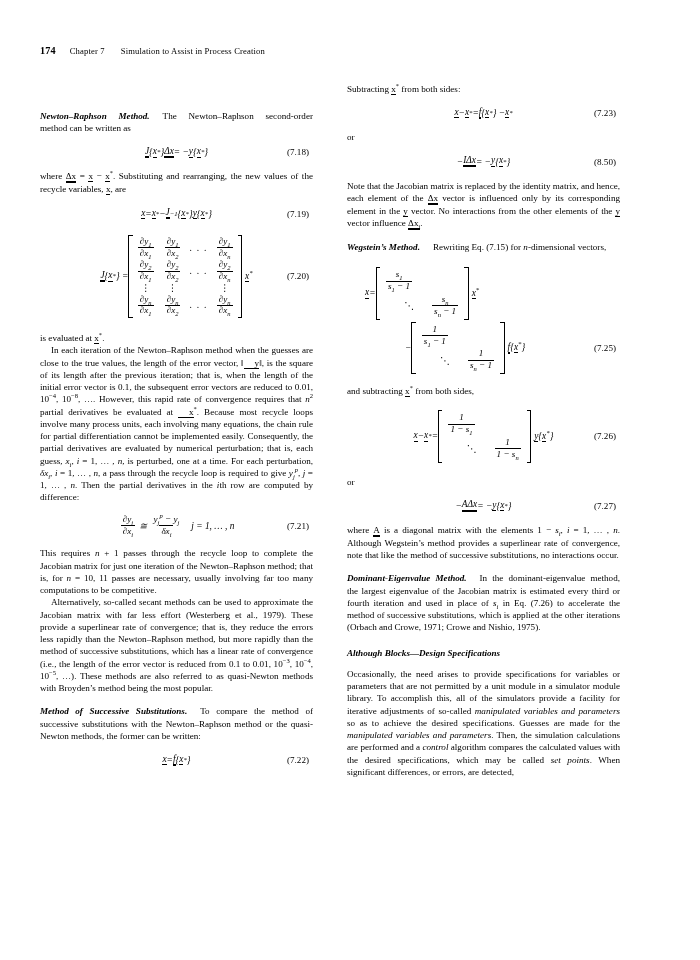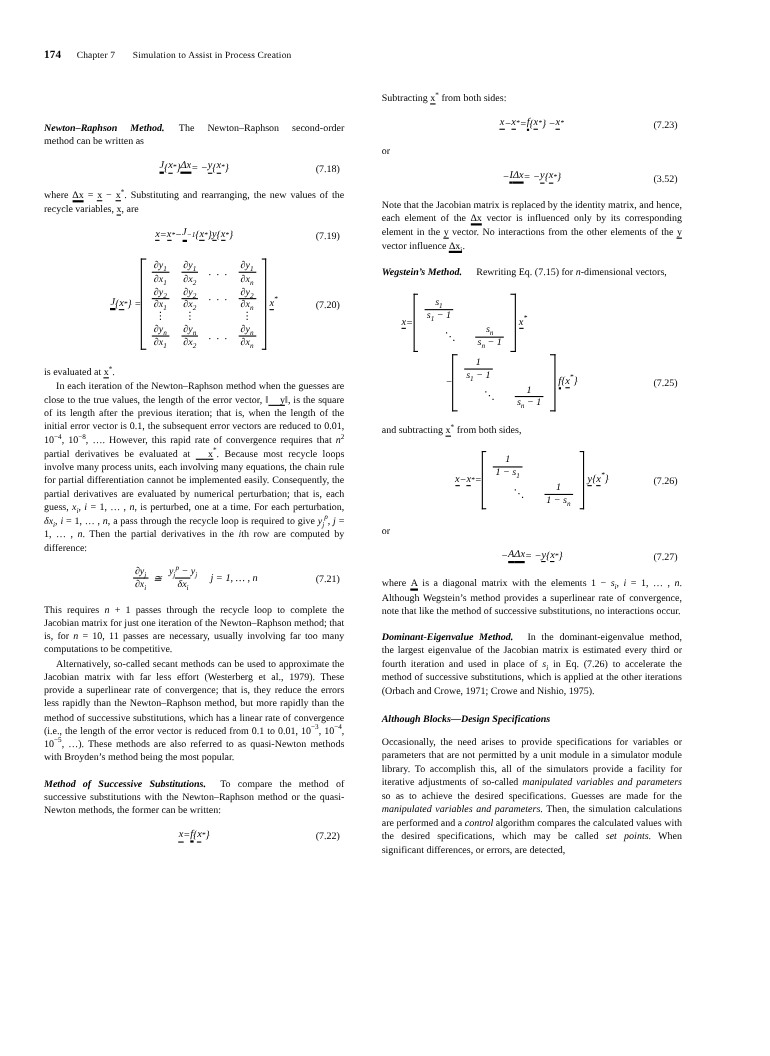--- a/index.html
+++ b/index.html
@@ -300,21 +300,21 @@
         </span>
         <span class="tag">(7.23)</span>
       </div>
 
       <p>or</p>
 
       <div class="eq">
         <span class="body">
           − <span class="dbl">I</span><span class="dbl">Δx</span> = −<span class="uvar">y</span>{<span class="uvar">x</span><sup>*</sup>}
         </span>
-        <span class="tag">(3.52)</span>
+        <span class="tag">(8.50)</span>
       </div>
 
       <p>Note that the Jacobian matrix is replaced by the identity matrix, and hence, each element of the <span class="dbl">Δx</span> vector is influenced only by its corresponding element in the <span class="uvar">y</span> vector. No interactions from the other elements of the <span class="uvar">y</span> vector influence <span class="dbl">Δx<sub>i</sub></span>.</p>
 
       <p class="gap-before">
         <span class="runin">Wegstein’s Method.</span><span class="runin-sp"></span>Rewriting Eq. (7.15) for <i>n</i>-dimensional vectors,
       </p>
 
       <div class="eq" style="margin-top:14px;margin-bottom:2px;justify-content:flex-start;padding-left:18px;">
         <span class="body">

